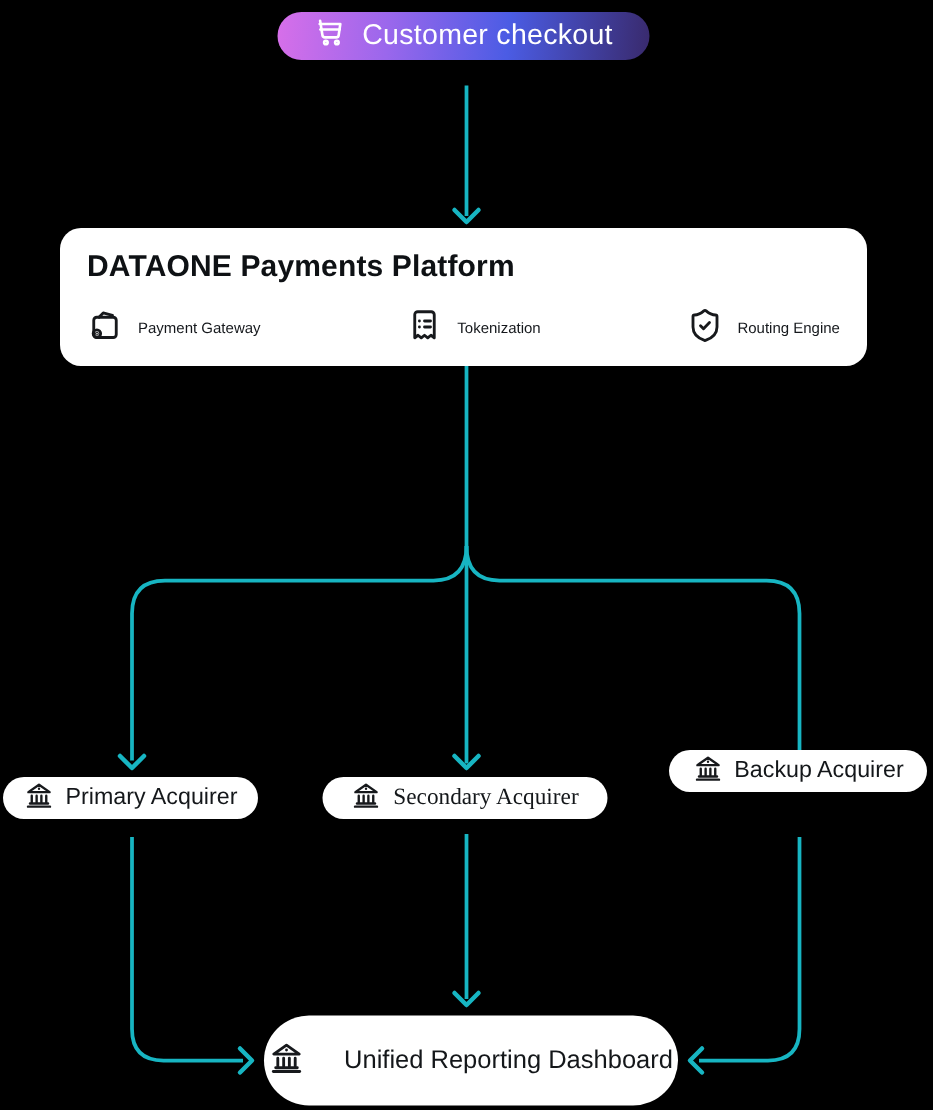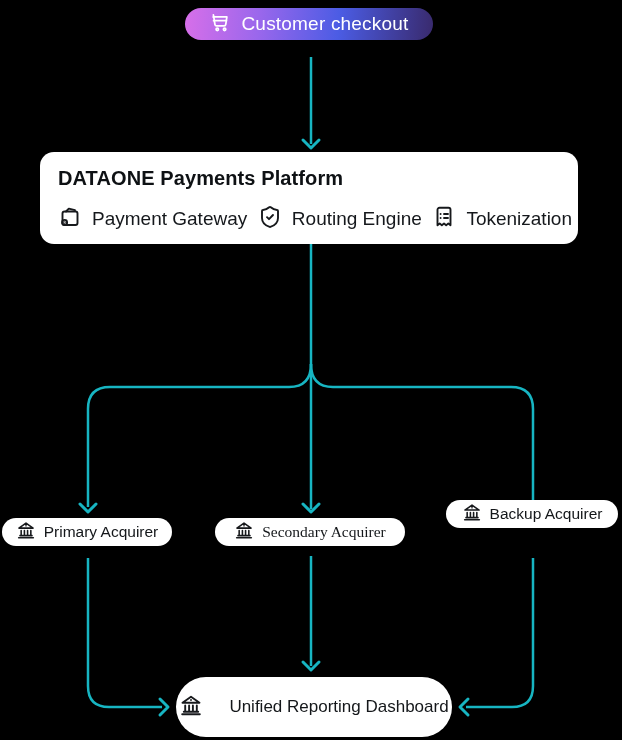--- a/index.html
+++ b/index.html
@@ -23,33 +23,33 @@
     border-radius: 22px;
     background: linear-gradient(95deg, #d76fe9 0%, #9a67ec 30%, #4b5ce4 62%, #392a6d 100%);
     display: flex; align-items: center; justify-content: center; gap: 10px;
     color: #ffffff; font-size: 19px; letter-spacing: .2px;
   }
   .checkout-pill svg { width: 22px; height: 22px; stroke: #ffffff; }
 
   .platform-card {
     left: 40px; top: 152px; width: 538px; height: 92px;
     background: #ffffff; border-radius: 14px;
-    padding: 15px 6px 0 18px;
+    padding: 15px 18px 0 18px;
   }
   .platform-title {
     font-size: 20px; font-weight: bold; color: #0e1114;
     letter-spacing: .1px;
   }
   .feature-row {
     display: flex; justify-content: space-between;
     margin-top: 15px; align-items: center;
   }
   .feature { display: flex; align-items: center; gap: 10px; }
   .feature svg { width: 24px; height: 24px; stroke: #17191c; }
-  .feature-label { font-size: 19px; color: #15181c; }
+  .feature-label { font-size: 10px; color: #15181c; }
 
   .pill {
     background: #ffffff; border-radius: 20px; height: 28px;
     display: flex; align-items: center; justify-content: center; gap: 8px;
     color: #14171a; font-size: 15.5px;
   }
   .pill svg { width: 20px; height: 20px; stroke: #17191c; flex: 0 0 auto; }
   .pill-primary   { left: 2px;   top: 518px; width: 170px; }
   .pill-secondary { left: 215px; top: 518px; width: 190px; font-family: Liberation Serif, serif; }
   .pill-backup    { left: 446px; top: 500px; width: 172px; }
@@ -117,38 +117,38 @@
           <path d="M8 6.5 L10.8 3.6 L17 5.2"></path>
           <circle cx="6.6" cy="17.4" r="2.5"></circle>
           <circle cx="6.6" cy="17.4" r="0.3" fill="currentColor"></circle>
         </svg>
       </span>
       <span class="feature-label">Payment Gateway</span>
     </div>
     <div class="feature">
       <span class="icon">
         <svg viewBox="0 0 24 24">
-          <path d="M20 13c0 5-3.5 7.5-7.66 8.95a1 1 0 0 1-.67-.01C7.5 20.5 4 18 4 13V6a1 1 0 0 1 1-1c2 0 4.5-1.2 6.24-2.72a1.17 1.17 0 0 1 1.52 0C14.51 3.81 17 5 19 5a1 1 0 0 1 1 1z"></path>
-          <path d="m9 12.2 2 2 4-4.2"></path>
-        </svg>
-      </span>
-      <span class="feature-label">Routing Engine</span>
-    </div>
-    <div class="feature">
-      <span class="icon">
-        <svg viewBox="0 0 24 24">
           <path d="M18.5 4.8a2 2 0 0 0-2-2h-9a2 2 0 0 0-2 2v15.4l2.2-1.7 2.15 1.7 2.15-1.7 2.15 1.7 2.15-1.7 2.2 1.7z"></path>
           <path d="M8.6 9h.01"></path>
             <path d="M12 9h4"></path>
           <path d="M8.6 13h.01"></path>
             <path d="M12 13h4"></path>
         </svg>
       </span>
       <span class="feature-label">Tokenization</span>
     </div>
+    <div class="feature">
+      <span class="icon">
+        <svg viewBox="0 0 24 24">
+          <path d="M20 13c0 5-3.5 7.5-7.66 8.95a1 1 0 0 1-.67-.01C7.5 20.5 4 18 4 13V6a1 1 0 0 1 1-1c2 0 4.5-1.2 6.24-2.72a1.17 1.17 0 0 1 1.52 0C14.51 3.81 17 5 19 5a1 1 0 0 1 1 1z"></path>
+          <path d="m9 12.2 2 2 4-4.2"></path>
+        </svg>
+      </span>
+      <span class="feature-label">Routing Engine</span>
+    </div>
   </div>
 </div>
 
 <div class="node pill pill-primary">
   <span class="icon">
     <svg viewBox="0 0 24 24">
       <path d="M3.5 9.7 L12 3.8 L20.5 9.7 Z"></path>
       <path d="M12 7h.01"></path>
       <path d="M6.2 12.5v5.5 M10.1 12.5v5.5 M13.9 12.5v5.5 M17.8 12.5v5.5"></path>
       <path d="M4.8 18.8h14.4"></path>

